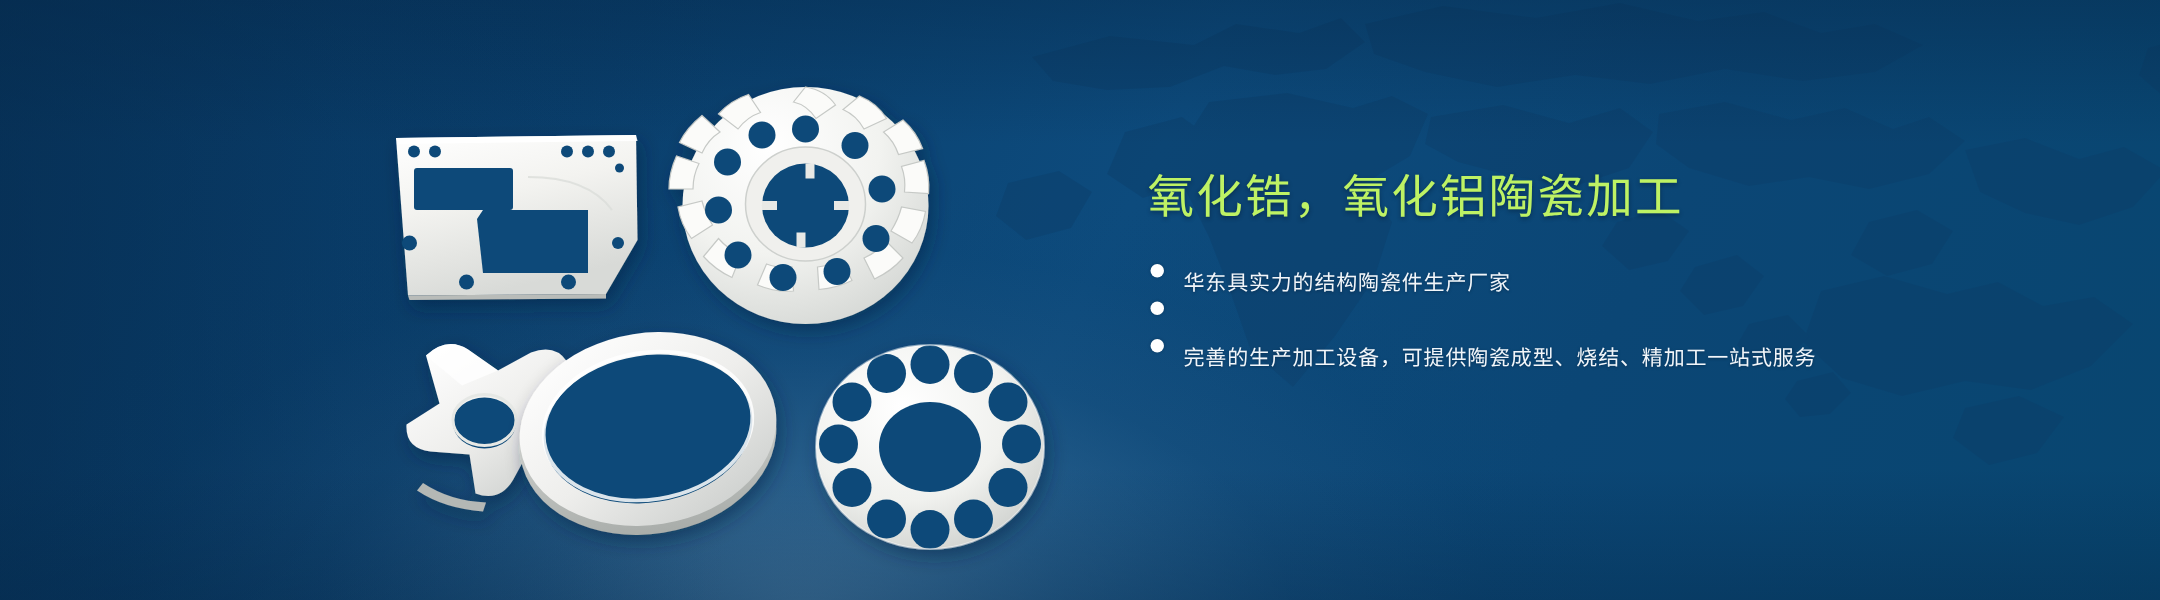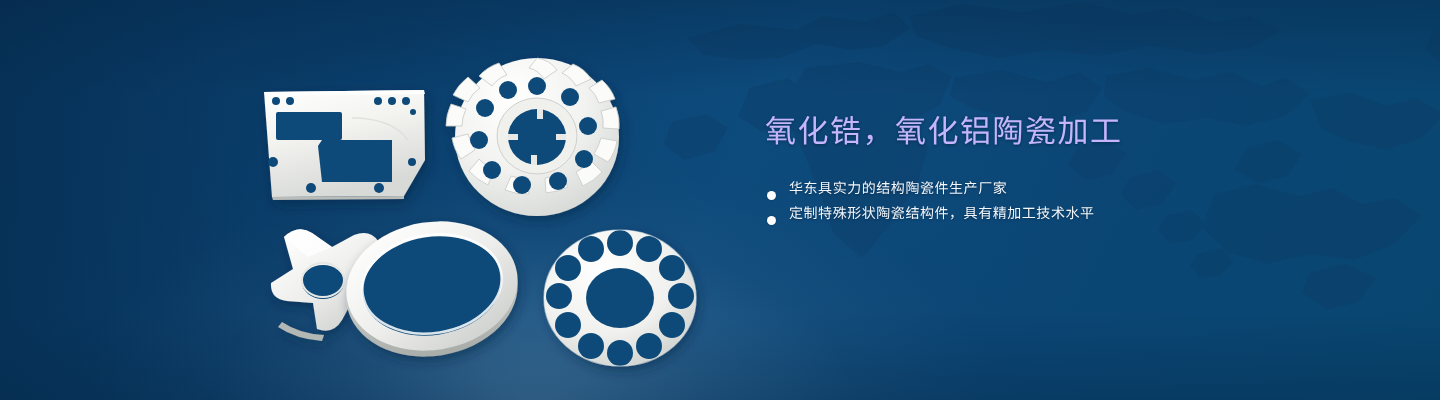--- a/index.html
+++ b/index.html
@@ -68,33 +68,33 @@
     position: absolute;
     left: 765px;
     top: 112px;
     width: 620px;
   }
   .headline {
     margin: 0;
     font-size: 31px;
     font-weight: 400;
     letter-spacing: 1.5px;
-    color: #c4b5fd;
+    color: #bef264;
     line-height: 40px;
     text-shadow: 0 1px 3px rgba(0,20,40,0.45);
     white-space: nowrap;
   }
   .bullets {
     list-style: none;
     margin: 24px 0 0 2px;
     padding: 0;
   }
   .bullet-row {
     display: flex;
-    align-items: flex-end;
+    align-items: flex-start;
     height: 24px;
     margin-bottom: 1px;
   }
   .bullet-dot {
     flex: 0 0 auto;
     width: 9px;
     height: 9px;
     border-radius: 50%;
     background: #ffffff;
     margin-right: 13px;
@@ -279,18 +279,21 @@
   <div class="copy">
     <h1 class="headline">氧化锆，氧化铝陶瓷加工</h1>
 
     <ul class="bullets">
       <li class="bullet-row">
         <span class="bullet-dot"></span>
         <span class="bullet-text">华东具实力的结构陶瓷件生产厂家</span>
       </li>
       <li class="bullet-row">
         <span class="bullet-dot"></span>
-        <span class="bullet-text">定制特殊形状陶瓷结构件，具有精加工技术水平</span>
+      </li>
+      <li class="bullet-row">
+        <span class="bullet-dot"></span>
+        <span class="bullet-text">完善的生产加工设备，可提供陶瓷成型、烧结、精加工一站式服务</span>
       </li>
     </ul>
   </div>
 
 </div>
 
 </body></html>

